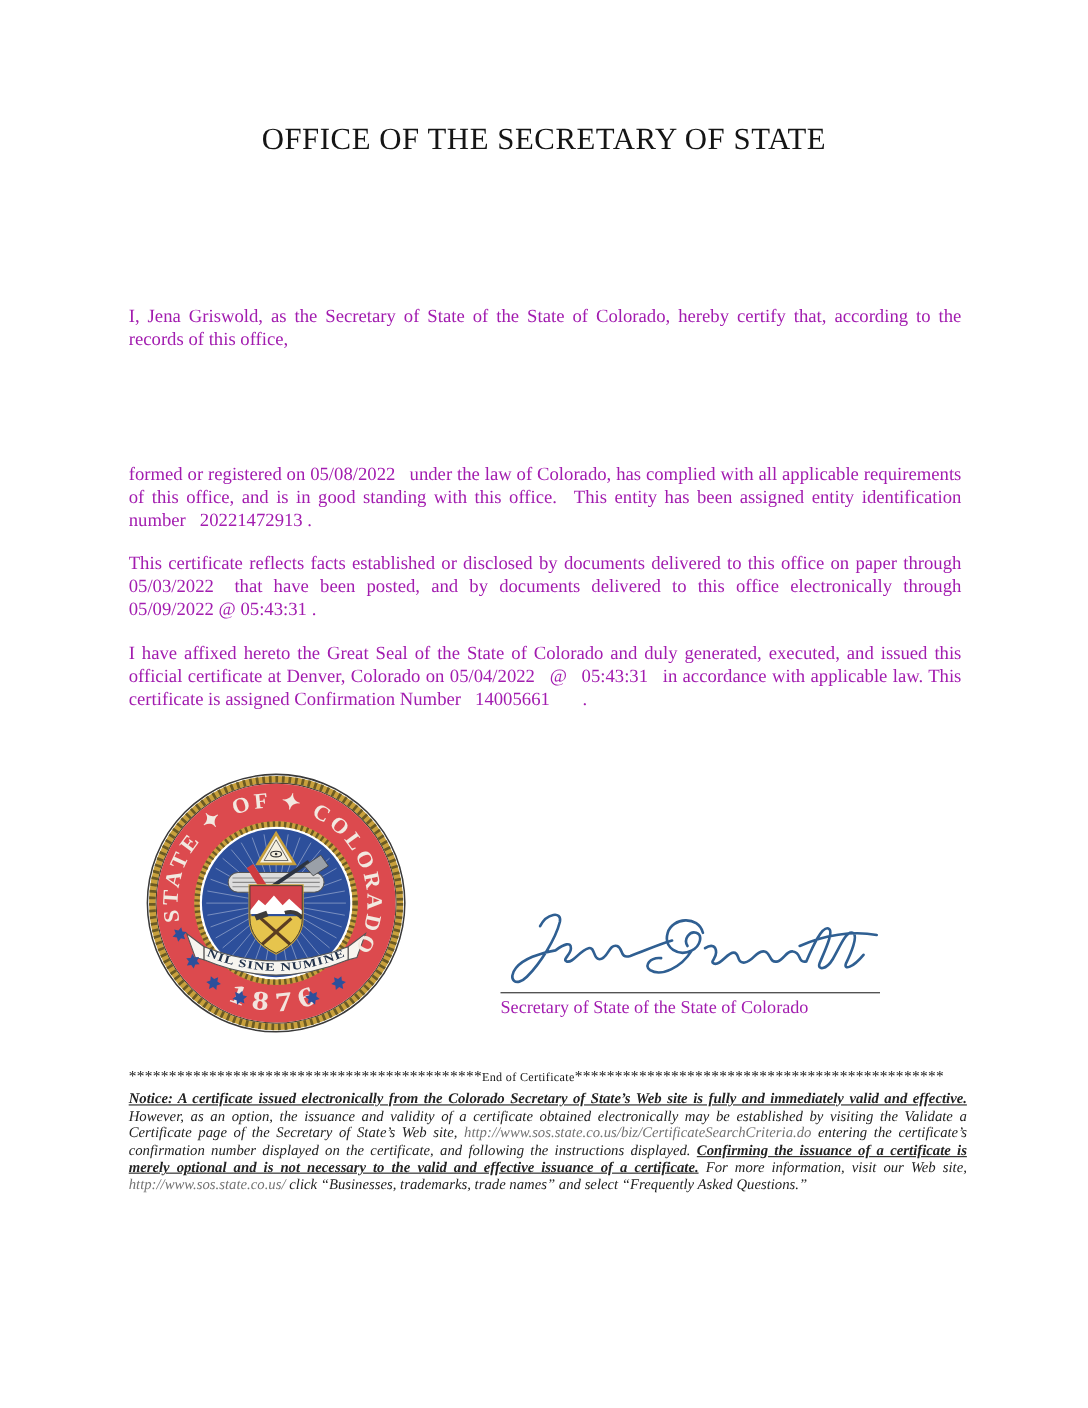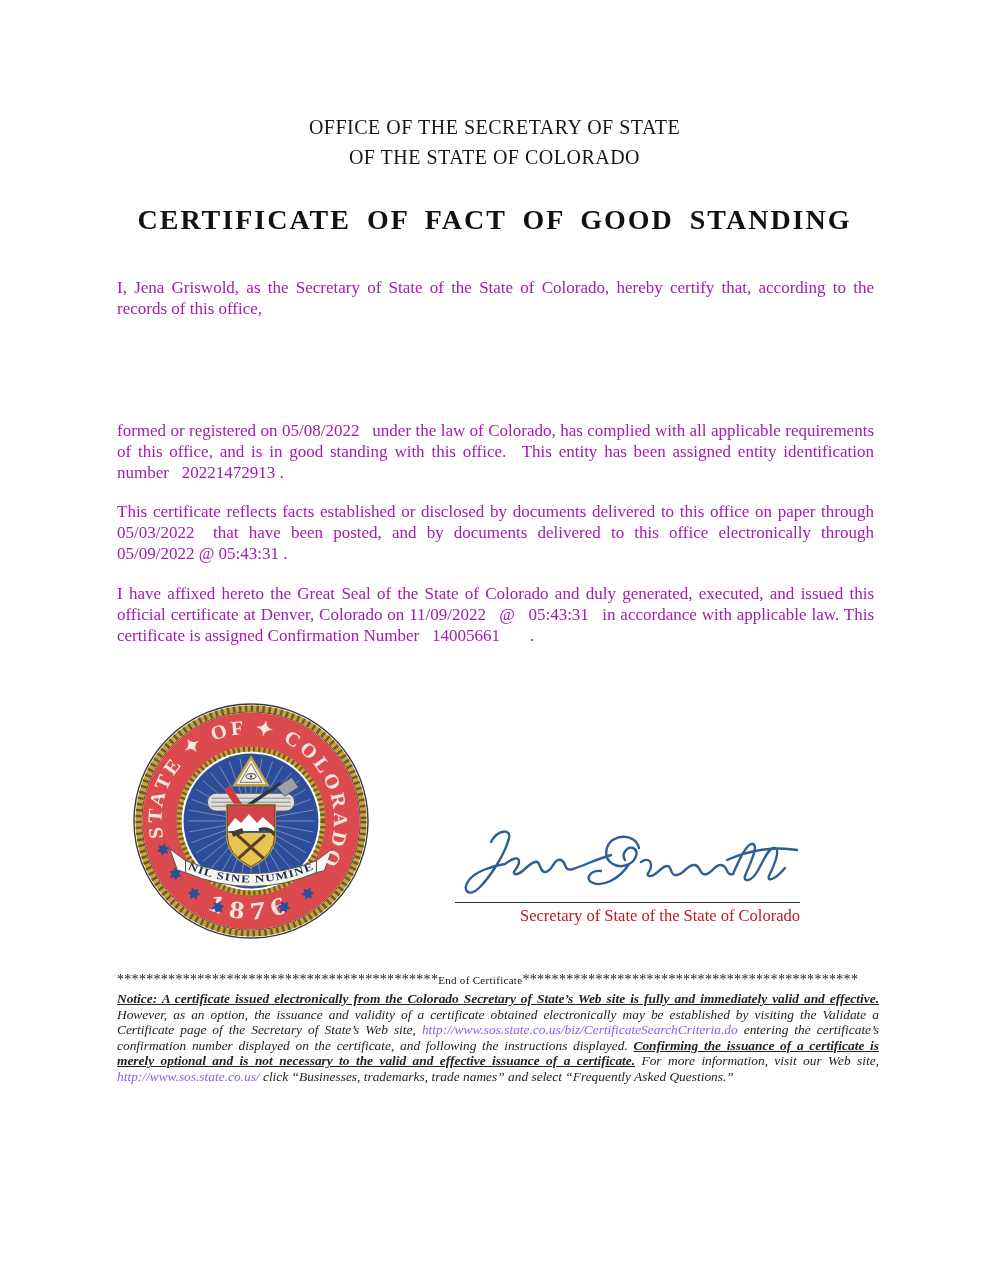--- a/index.html
+++ b/index.html
@@ -1,59 +1,57 @@
 <!DOCTYPE html>
 <html><head>
 <meta charset="utf-8">
 <style>
   html,body{margin:0;padding:0;background:#fff;}
   .page{
     position:relative;width:989px;height:1280px;background:#ffffff;
     font-family:"Liberation Serif",serif;color:#1a1a1a;overflow:hidden;
   }
   .header{position:absolute;top:112px;left:0;width:100%;text-align:center;
-    font-size:20px;line-height:30px;color:#151515;letter-spacing:.5px;}
+    font-size:28px;line-height:30px;color:#151515;letter-spacing:.5px;}
   .title{position:absolute;top:204px;left:0;width:100%;text-align:center;margin:0;
     font-size:28px;font-weight:bold;letter-spacing:2px;word-spacing:7px;color:#111;}
   .bodytext{position:absolute;left:117px;width:757px;margin:0;
     font-size:17px;line-height:21px;text-align:justify;color:#a21caf;}
   .p1{top:277px;}
   .p2{top:420px;}
   .p3{top:501px;}
   .p4{top:583px;}
   .seal{position:absolute;left:132px;top:702px;width:238px;height:238px;}
   .sig-block{position:absolute;left:455px;top:822px;width:345px;}
   .sig-svg{display:block;width:345px;height:78px;}
   .sig-line{border-top:1.5px solid #2a2a2a;margin-top:2px;}
-  .sig-caption{text-align:right;font-size:16.5px;color:#b91c1c;padding-top:3px;}
+  .sig-caption{text-align:left;font-size:16.5px;color:#a21caf;padding-top:3px;}
   .footer{position:absolute;left:117px;top:972px;width:762px;}
   .endline{white-space:nowrap;font-size:14px;letter-spacing:.3px;color:#151515;overflow:hidden;}
   .endlabel{font-size:11px;}
   .notice{margin:3px 0 0 0;font-style:italic;font-size:13.4px;line-height:15.6px;
     text-align:justify;color:#222;}
   .u{text-decoration:underline;font-weight:bold;}
-  .link{color:#8b5cf6;text-decoration:none;cursor:pointer;}
+  .link{color:#737373;text-decoration:none;cursor:pointer;}
   .seal-ring-text{font-family:"Liberation Serif",serif;font-weight:bold;}
 </style>
 </head>
 <body>
 
 <div class="page">
 
   <div class="header">
     <div>OFFICE OF THE SECRETARY OF STATE</div>
-    <div>OF THE STATE OF COLORADO</div>
   </div>
 
-  <h1 class="title">CERTIFICATE OF FACT OF GOOD STANDING</h1>
 
   <p class="bodytext p1">I, Jena Griswold, as the Secretary of State of the State of Colorado, hereby certify that, according to the records of this office,</p>
   <p class="bodytext p2">formed or registered on 05/08/2022  under the law of Colorado, has complied with all applicable requirements of this office, and is in good standing with this office.  This entity has been assigned entity identification number  20221472913 .</p>
   <p class="bodytext p3">This certificate reflects facts established or disclosed by documents delivered to this office on paper through 05/03/2022  that have been posted, and by documents delivered to this office electronically through 05/09/2022 @ 05:43:31 .</p>
-  <p class="bodytext p4">I have affixed hereto the Great Seal of the State of Colorado and duly generated, executed, and issued this official certificate at Denver, Colorado on 11/09/2022  @  05:43:31  in accordance with applicable law. This certificate is assigned Confirmation Number  14005661   .</p>
+  <p class="bodytext p4">I have affixed hereto the Great Seal of the State of Colorado and duly generated, executed, and issued this official certificate at Denver, Colorado on 05/04/2022  @  05:43:31  in accordance with applicable law. This certificate is assigned Confirmation Number  14005661   .</p>
 
   <div class="seal">
     <svg viewBox="0 0 240 240" width="238" height="238">
 
       <circle cx="120" cy="120" r="118" fill="#ffffff" stroke="#3a3a3a" stroke-width="1.4"></circle>
       <circle cx="120" cy="120" r="113.5" fill="none" stroke="#c8a03c" stroke-width="6"></circle>
       <circle cx="120" cy="120" r="113.5" fill="none" stroke="#6b5a23" stroke-width="6" stroke-dasharray="2.5 3.5"></circle>
       <circle cx="120" cy="120" r="110" fill="none" stroke="#4a4433" stroke-width="1"></circle>
 
       <circle cx="120" cy="120" r="92" fill="none" stroke="#dc4a4e" stroke-width="35"></circle>

